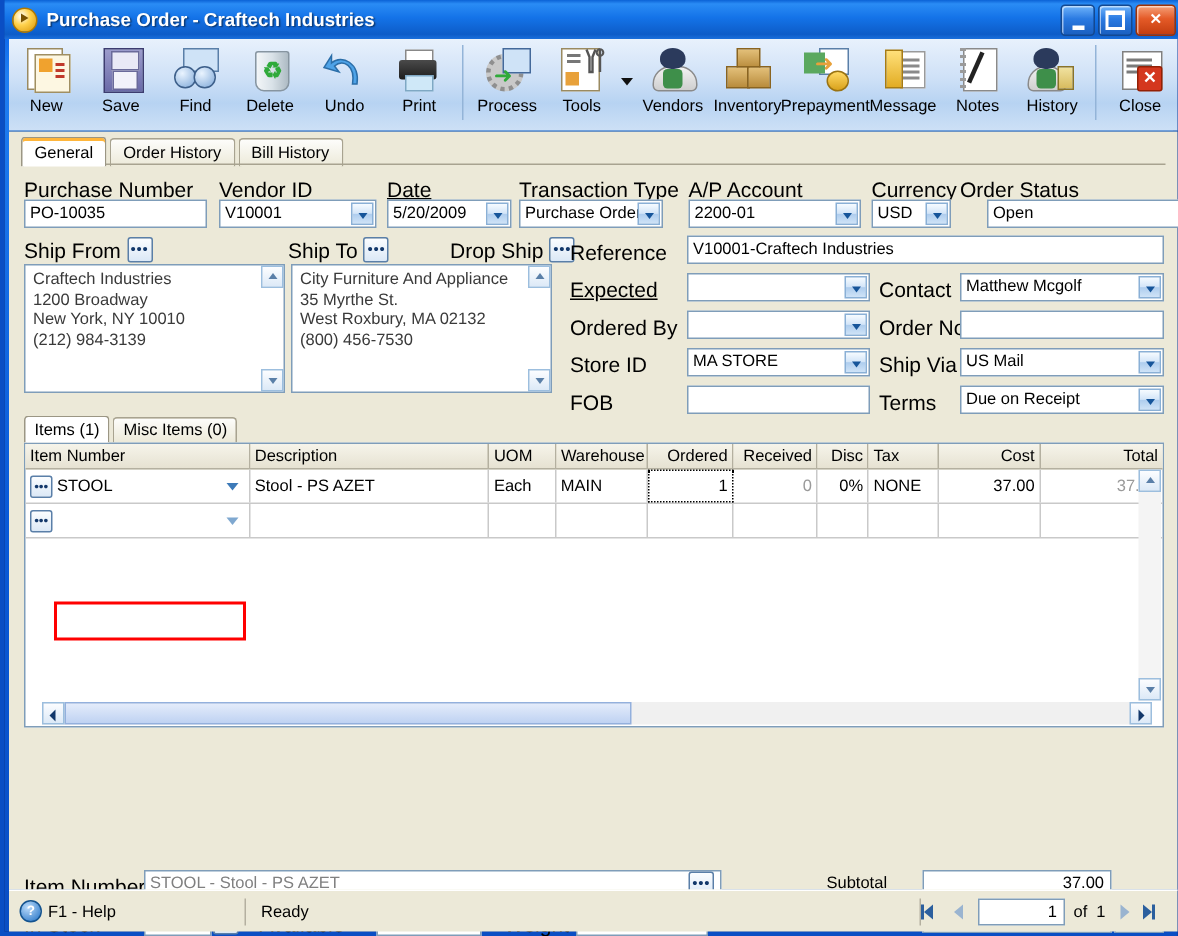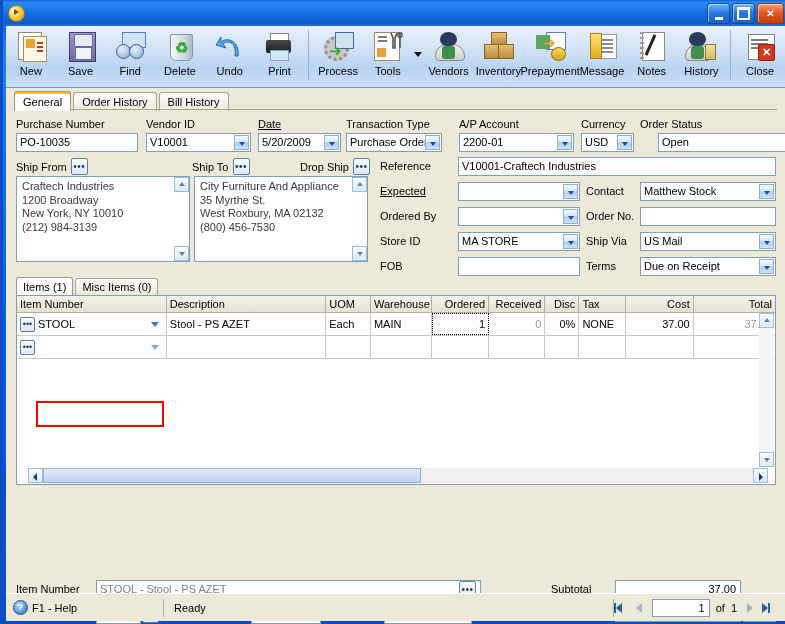--- a/index.html
+++ b/index.html
@@ -103,21 +103,21 @@
   
   .tabs{position:absolute;left:8px;top:3px;display:flex;align-items:flex-end;height:20px;}
   .tab{
     height:18px;padding:0 8px;display:flex;align-items:center;font-size:11px;
     background:linear-gradient(to bottom,#fdfdfb,#ece9d8);
     border:1px solid #a8a390;border-bottom:none;border-radius:3px 3px 0 0;margin-right:2px;
   }
   .tab.active{background:#fff;border-color:#9b9684;position:relative;z-index:3;height:19px;
               box-shadow:inset 0 2px 0 #ffb63c;}
   .tabline{position:absolute;left:8px;top:21px;width:763px;height:1px;background:#a8a390;}
-  .label{font-size:11px;color:#000;}
+  .label{font-size:14px;color:#000;}
   .fld{
     background:#fff;border:1px solid #7f9db9;box-sizing:border-box;
     font-family:"Liberation Sans", sans-serif;font-size:11px;color:#000;
     padding:1px 3px;height:19px;line-height:15px;white-space:nowrap;overflow:hidden;
   }
   .fld.ro{background:#fff;color:#808080;}
   .fld.num{text-align:right;}
   .combo{position:relative;padding-right:18px;}
   .combo .arrow{
     position:absolute;right:1px;top:1px;width:15px;height:15px;
@@ -208,20 +208,21 @@
   .nav .b{width:13px;height:13px;position:relative;}
   .navtxt{background:#fff;border:1px solid #7f9db9;width:58px;height:18px;box-sizing:border-box;text-align:right;padding:1px 4px;font-size:11px;line-height:14px;}
 </style>
 </head>
 <body>
 
 <div class="window">
 
   <div class="titlebar">
     <div class="title-icon"></div>
+    <div class="title-text">Purchase Order - Craftech Industries</div>
     <div class="win-btns">
       <div class="wb min">
           <span class="g"></span>
         </div>
       <div class="wb max">
           <span class="g"></span>
         </div>
       <div class="wb close">
           <span class="g">✕</span>
         </div>
@@ -457,21 +458,21 @@
       <div class="sbbtn dn"></div>
     </div>
 
     <div style="position:absolute;left:374px;top:72px;" class="label">Reference</div>
     <div style="position:absolute;left:452px;top:69px;width:318px;" class="fld">V10001-Craftech Industries</div>
 
     <div style="position:absolute;left:374px;top:97px;text-decoration:underline;" class="label">Expected</div>
     <div style="position:absolute;left:452px;top:94px;width:122px;" class="fld combo"><span></span><span class="arrow"></span></div>
 
     <div style="position:absolute;left:580px;top:97px;" class="label">Contact</div>
-    <div style="position:absolute;left:634px;top:94px;width:136px;" class="fld combo"><span>Matthew Stock</span><span class="arrow"></span></div>
+    <div style="position:absolute;left:634px;top:94px;width:136px;" class="fld combo"><span>Matthew Mcgolf</span><span class="arrow"></span></div>
 
     <div style="position:absolute;left:374px;top:122px;" class="label">Ordered By</div>
     <div style="position:absolute;left:452px;top:119px;width:122px;" class="fld combo"><span></span><span class="arrow"></span></div>
 
     <div style="position:absolute;left:580px;top:122px;" class="label">Order No.</div>
     <div style="position:absolute;left:634px;top:119px;width:136px;" class="fld"></div>
 
     <div style="position:absolute;left:374px;top:147px;" class="label">Store ID</div>
     <div style="position:absolute;left:452px;top:144px;width:122px;" class="fld combo"><span>MA STORE</span><span class="arrow"></span></div>
 

